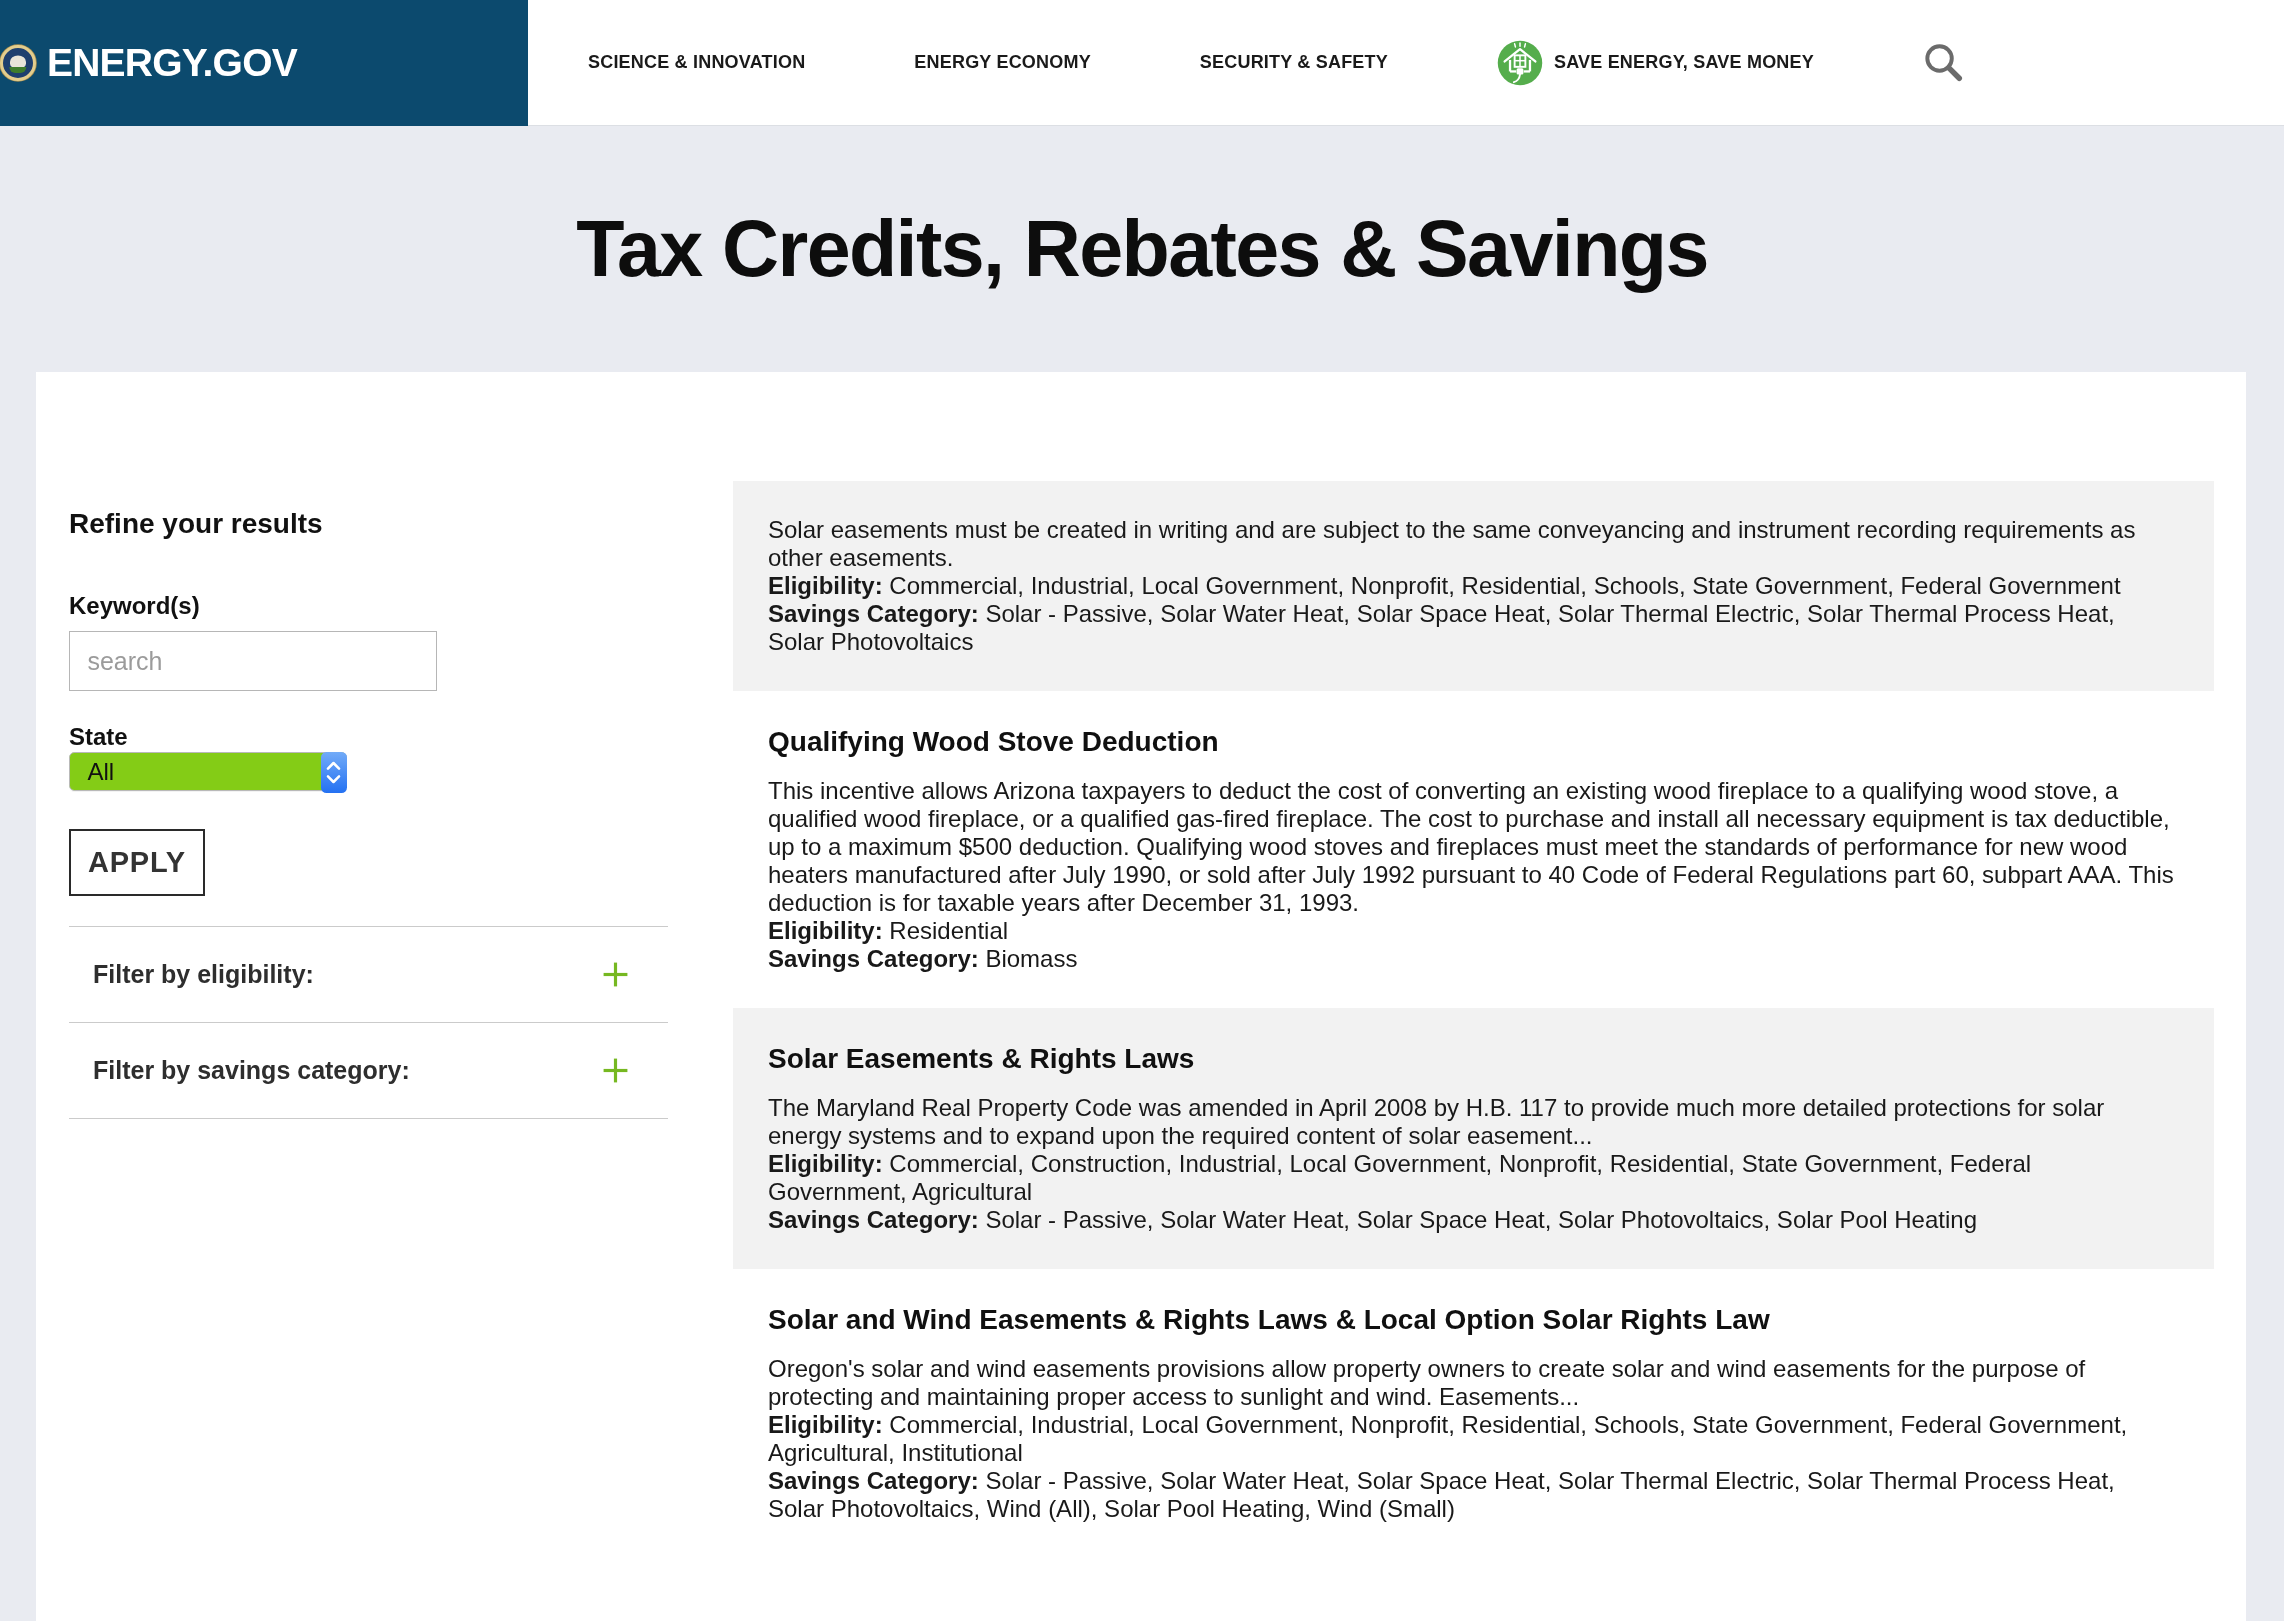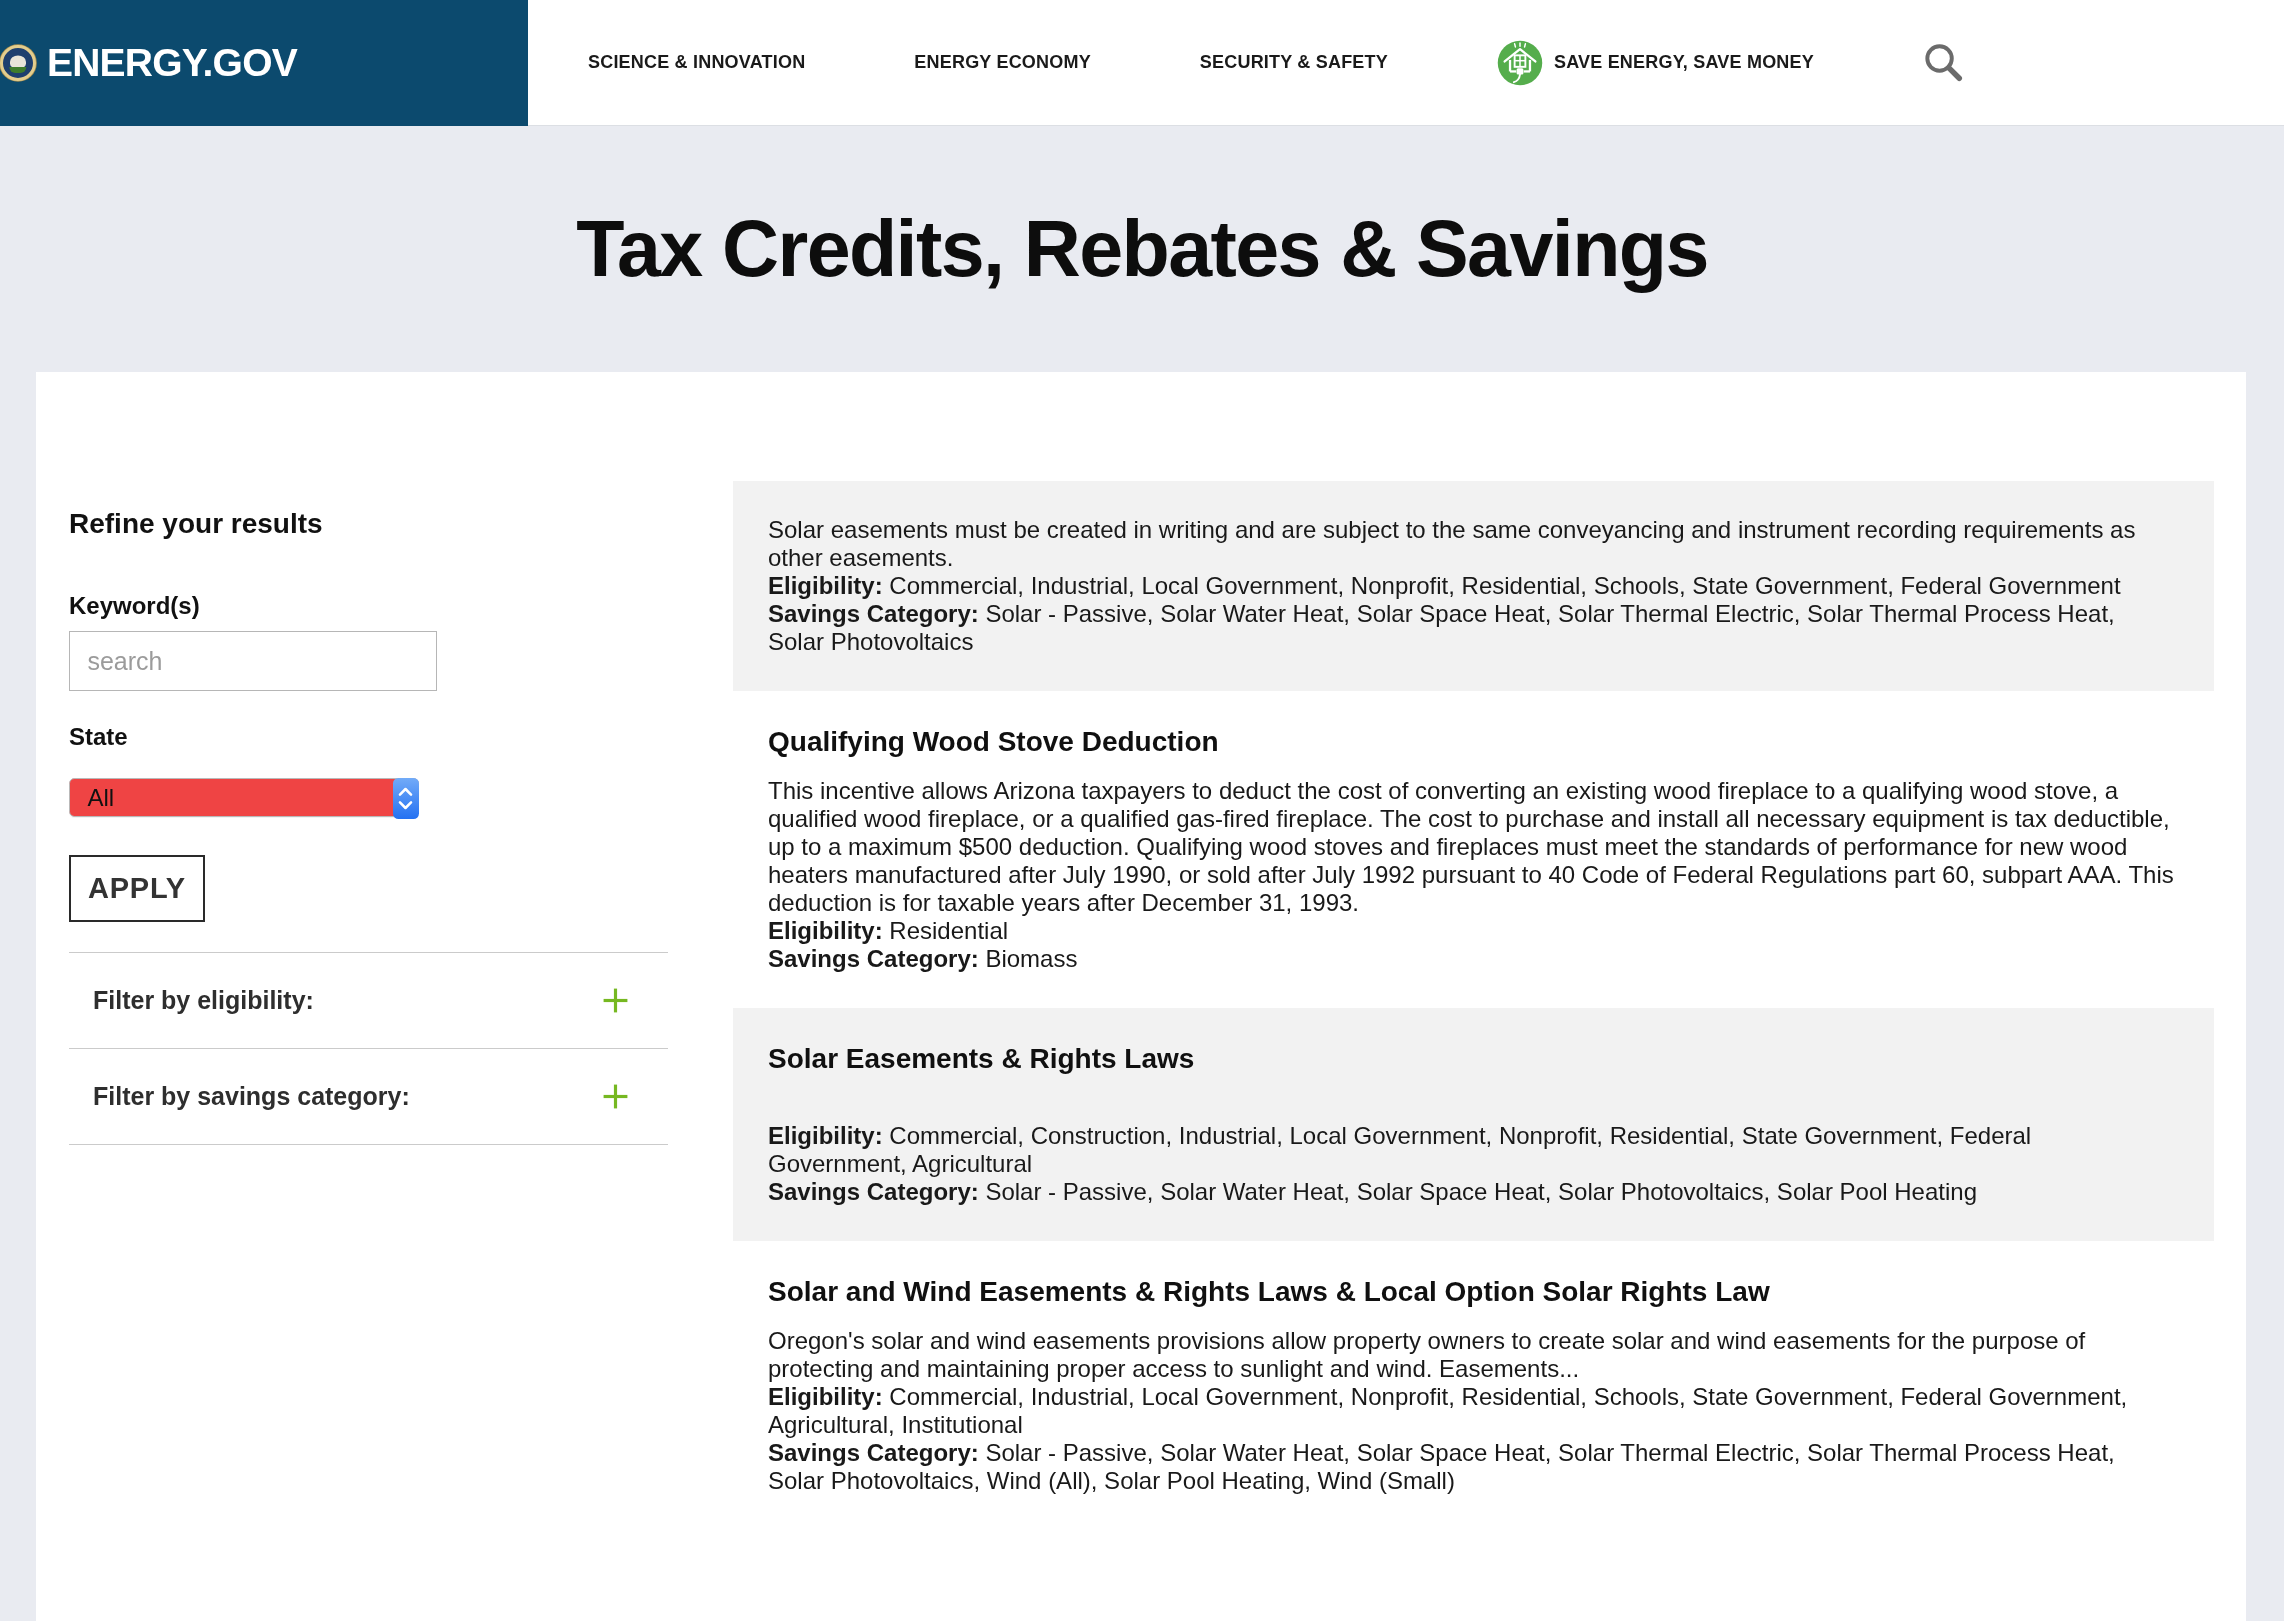--- a/index.html
+++ b/index.html
@@ -38,22 +38,22 @@
   
   .sidebar { width:697px; flex:0 0 auto; padding:136px 65px 0 33px; }
   .sb-heading { font-size:28px; font-weight:bold; color:#111; line-height:32px; }
   .field-label { font-size:24px; font-weight:bold; color:#111; display:block; }
   .lbl-keyword { margin-top:52px; }
   .search-input { margin-top:11px; width:368px; height:60px; border:0.8px solid #b6b6b6;
                   background:#fff; font-size:25px; color:#333; padding:0 17.4px;
                   font-family:"Liberation Sans", sans-serif; outline:none; display:block; }
   .search-input::placeholder { color:#9b9b9b; }
   .lbl-state { margin-top:32px; }
-  .select { margin-top:27px; width:350px; height:39px; border:0.8px solid #b9b9b9;
-            border-radius:5.5px; background:#ef4444; position:relative; display:flex;
+  .select { margin-top:1px; width:278px; height:39px; border:0.8px solid #b9b9b9;
+            border-radius:5.5px; background:#84cc16; position:relative; display:flex;
             align-items:center; cursor:pointer; box-shadow:0 0.8px 0.8px rgba(0,0,0,.05); }
   .select-value { font-size:24px; color:#111; padding-left:17.4px; }
   .select-stepper { position:absolute; right:-0.8px; top:-0.8px; width:26px; height:41px;
                     border-radius:5.5px; background:linear-gradient(#72abf8,#2471f2);
                     display:flex; align-items:center; justify-content:center; }
   .apply-btn { margin-top:38px; width:136px; height:67px; background:#ffffff;
                border:2.4px solid #2a2a2a; font-size:29px; font-weight:bold; letter-spacing:0.8px;
                color:#333; font-family:"Liberation Sans", sans-serif; cursor:pointer; }
   .filter-list { margin-top:30px; width:599px; }
   .filter-row { border-top:1.6px solid #cbcbcb; height:96px; display:flex;
@@ -169,21 +169,21 @@
       <p><span>This incentive allows Arizona taxpayers to deduct the cost of converting an existing wood fireplace to a qualifying wood stove, a qualified wood fireplace, or a qualified gas-fired fireplace. The cost to purchase and install all necessary equipment is tax deductible, up to a maximum $500 deduction. Qualifying wood stoves and fireplaces must meet the standards of performance for new wood heaters manufactured after July 1990, or sold after July 1992 pursuant to 40 Code of Federal Regulations part 60, subpart AAA. This deduction is for taxable years after December 31, 1993.</span><br>
         <span class="inline-label">Eligibility:</span>
         <span>Residential</span><br>
         <span class="inline-label">Savings Category:</span>
         <span>Biomass</span>
       </p>
     </div>
 
     <div class="result shaded">
       <h3>Solar Easements &amp; Rights Laws</h3>
-      <p><br>
+      <p><span>The Maryland Real Property Code was amended in April 2008 by H.B. 117 to provide much more detailed protections for solar energy systems and to expand upon the required content of solar easement...</span><br>
         <span class="inline-label">Eligibility:</span>
         <span>Commercial, Construction, Industrial, Local Government, Nonprofit, Residential, State Government, Federal Government, Agricultural</span><br>
         <span class="inline-label">Savings Category:</span>
         <span>Solar - Passive, Solar Water Heat, Solar Space Heat, Solar Photovoltaics, Solar Pool Heating</span>
       </p>
     </div>
 
     <div class="result">
       <h3>Solar and Wind Easements &amp; Rights Laws &amp; Local Option Solar Rights Law</h3>
       <p><span>Oregon's solar and wind easements provisions allow property owners to create solar and wind easements for the purpose of protecting and maintaining proper access to sunlight and wind. Easements...</span><br>

